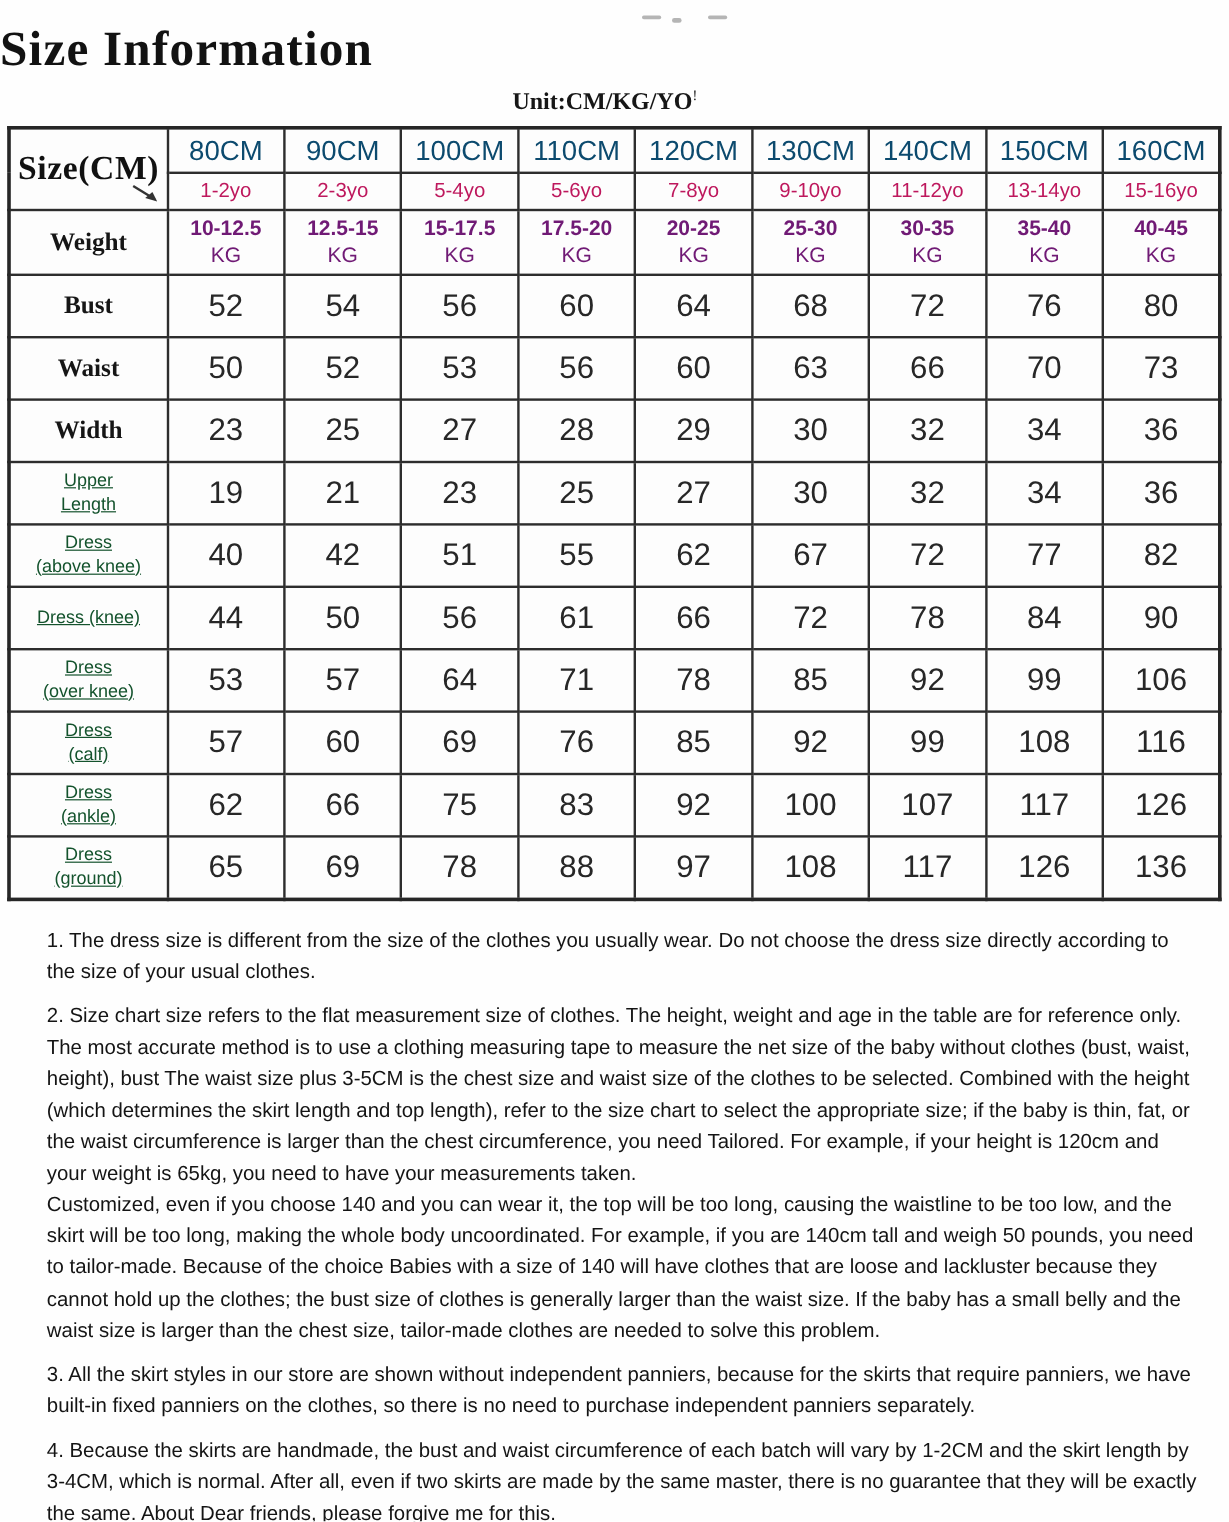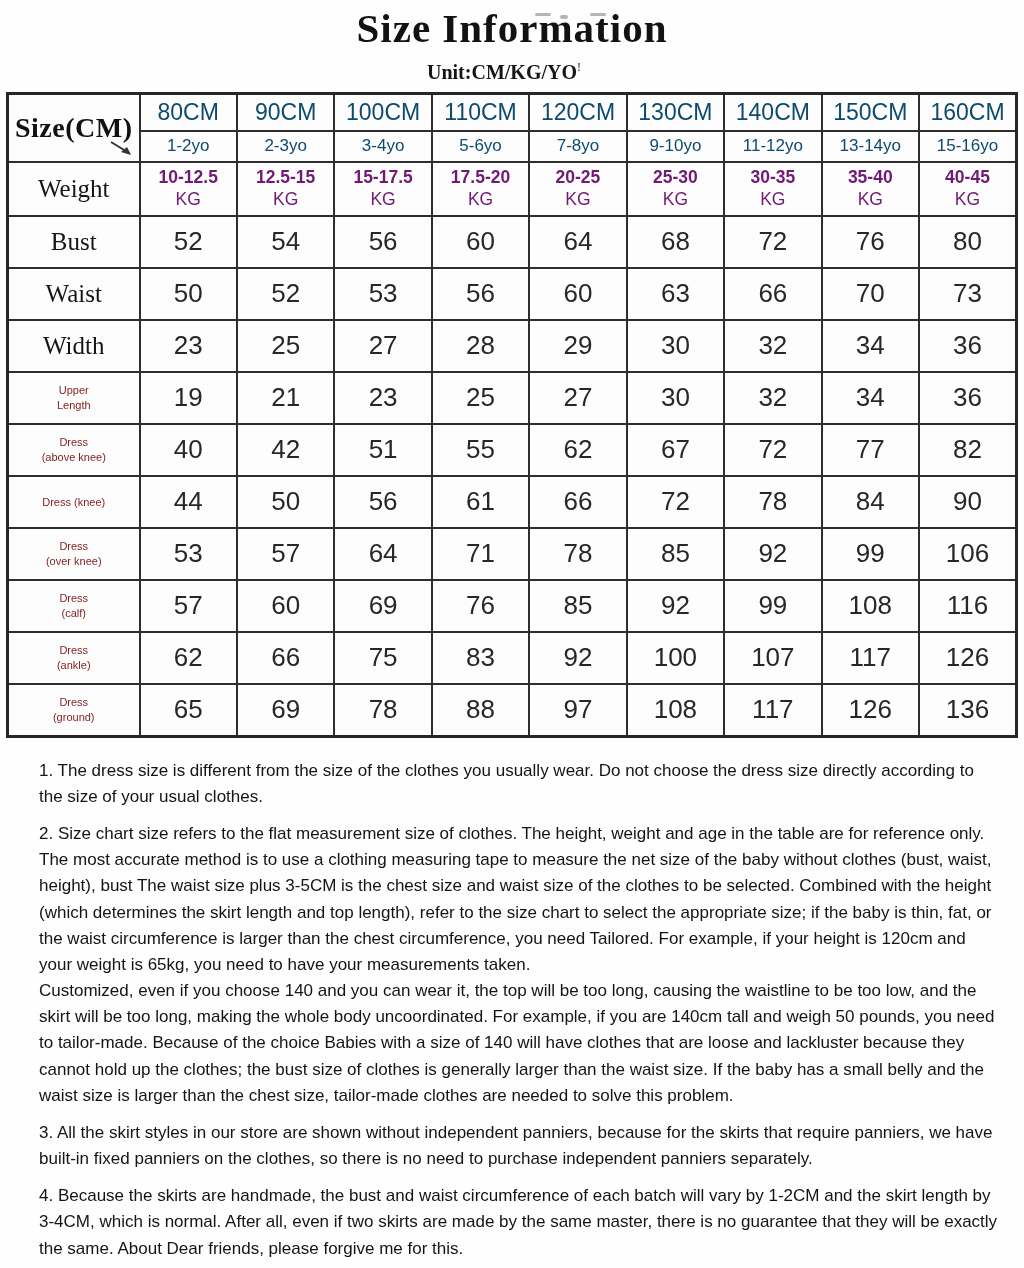--- a/index.html
+++ b/index.html
@@ -11,22 +11,22 @@
     color:#1a1a1a;
     overflow:hidden;
   }
   
   .artifact { position:absolute; background:#b5b5b5; height:3px; border-radius:2px; }
   .a1 { top:13px; left:535px; width:16px; }
   .a2 { top:15px; left:560px; width:8px; height:4px; }
   .a3 { top:13px; left:590px; width:16px; }
 
   .title {
-    margin:0; padding-top:4px;
-    text-align:center;
+    margin:0; padding-top:16px;
+    text-align:left;
     font-family:"Liberation Serif", serif;
     font-weight:bold;
     font-size:41px;
     letter-spacing:1px;
     color:#121212;
   }
   .unit-row {
     text-align:center;
     padding:8px 16px 0 0;
     font-family:"Liberation Serif", serif;
@@ -60,33 +60,33 @@
   .corner-label {
     font-family:"Liberation Serif", serif;
     font-weight:bold;
     font-size:28px;
     letter-spacing:0.5px;
     color:#111;
   }
   .corner-arrow { position:absolute; right:5px; bottom:5px; }
 
   .hv  { font-size:23px; color:#0c4a6e;border-radius:15px; }
-  .age { font-size:17px; color:#0c4a6e; }
+  .age { font-size:17px; color:#be185d; }
   .wv  { font-weight:bold; font-size:17.5px; line-height:1.25; color:#701a75; }
   .wv .wu { display:block; font-weight:normal; }
   .num { font-size:26px; color:#272727; }
 
   .rl span { display:block; }
   .rl.serif {
     font-family:"Liberation Serif", serif;
-    font-weight:normal;
-    font-size:25px;
+    font-weight:bold;
+    font-size:21px;
     color:#161616;
   }
-  .rl.sans { font-size:11px; line-height:1.3; color:#7f1d1d; }
+  .rl.sans { font-size:15px; line-height:1.3; color:#14532d;text-decoration:underline; }
   .rl span:empty { display:none; }
 
   .notes {
     padding:20px 24px 0 28px;
     font-size:17px;
     line-height:1.54;
     color:#141414;
   }
   .note { margin:0 0 11px 11px; }
   .note .part-b { display:block; }
@@ -134,21 +134,21 @@
       <td class="hv">120CM</td>
       <td class="hv">130CM</td>
       <td class="hv">140CM</td>
       <td class="hv">150CM</td>
       <td class="hv">160CM</td>
     </tr>
 
     <tr class="r-a">
       <td class="age">1-2yo</td>
       <td class="age">2-3yo</td>
-      <td class="age">3-4yo</td>
+      <td class="age">5-4yo</td>
       <td class="age">5-6yo</td>
       <td class="age">7-8yo</td>
       <td class="age">9-10yo</td>
       <td class="age">11-12yo</td>
       <td class="age">13-14yo</td>
       <td class="age">15-16yo</td>
     </tr>
 
     <tr class="r-w">
       <td class="rl serif">

